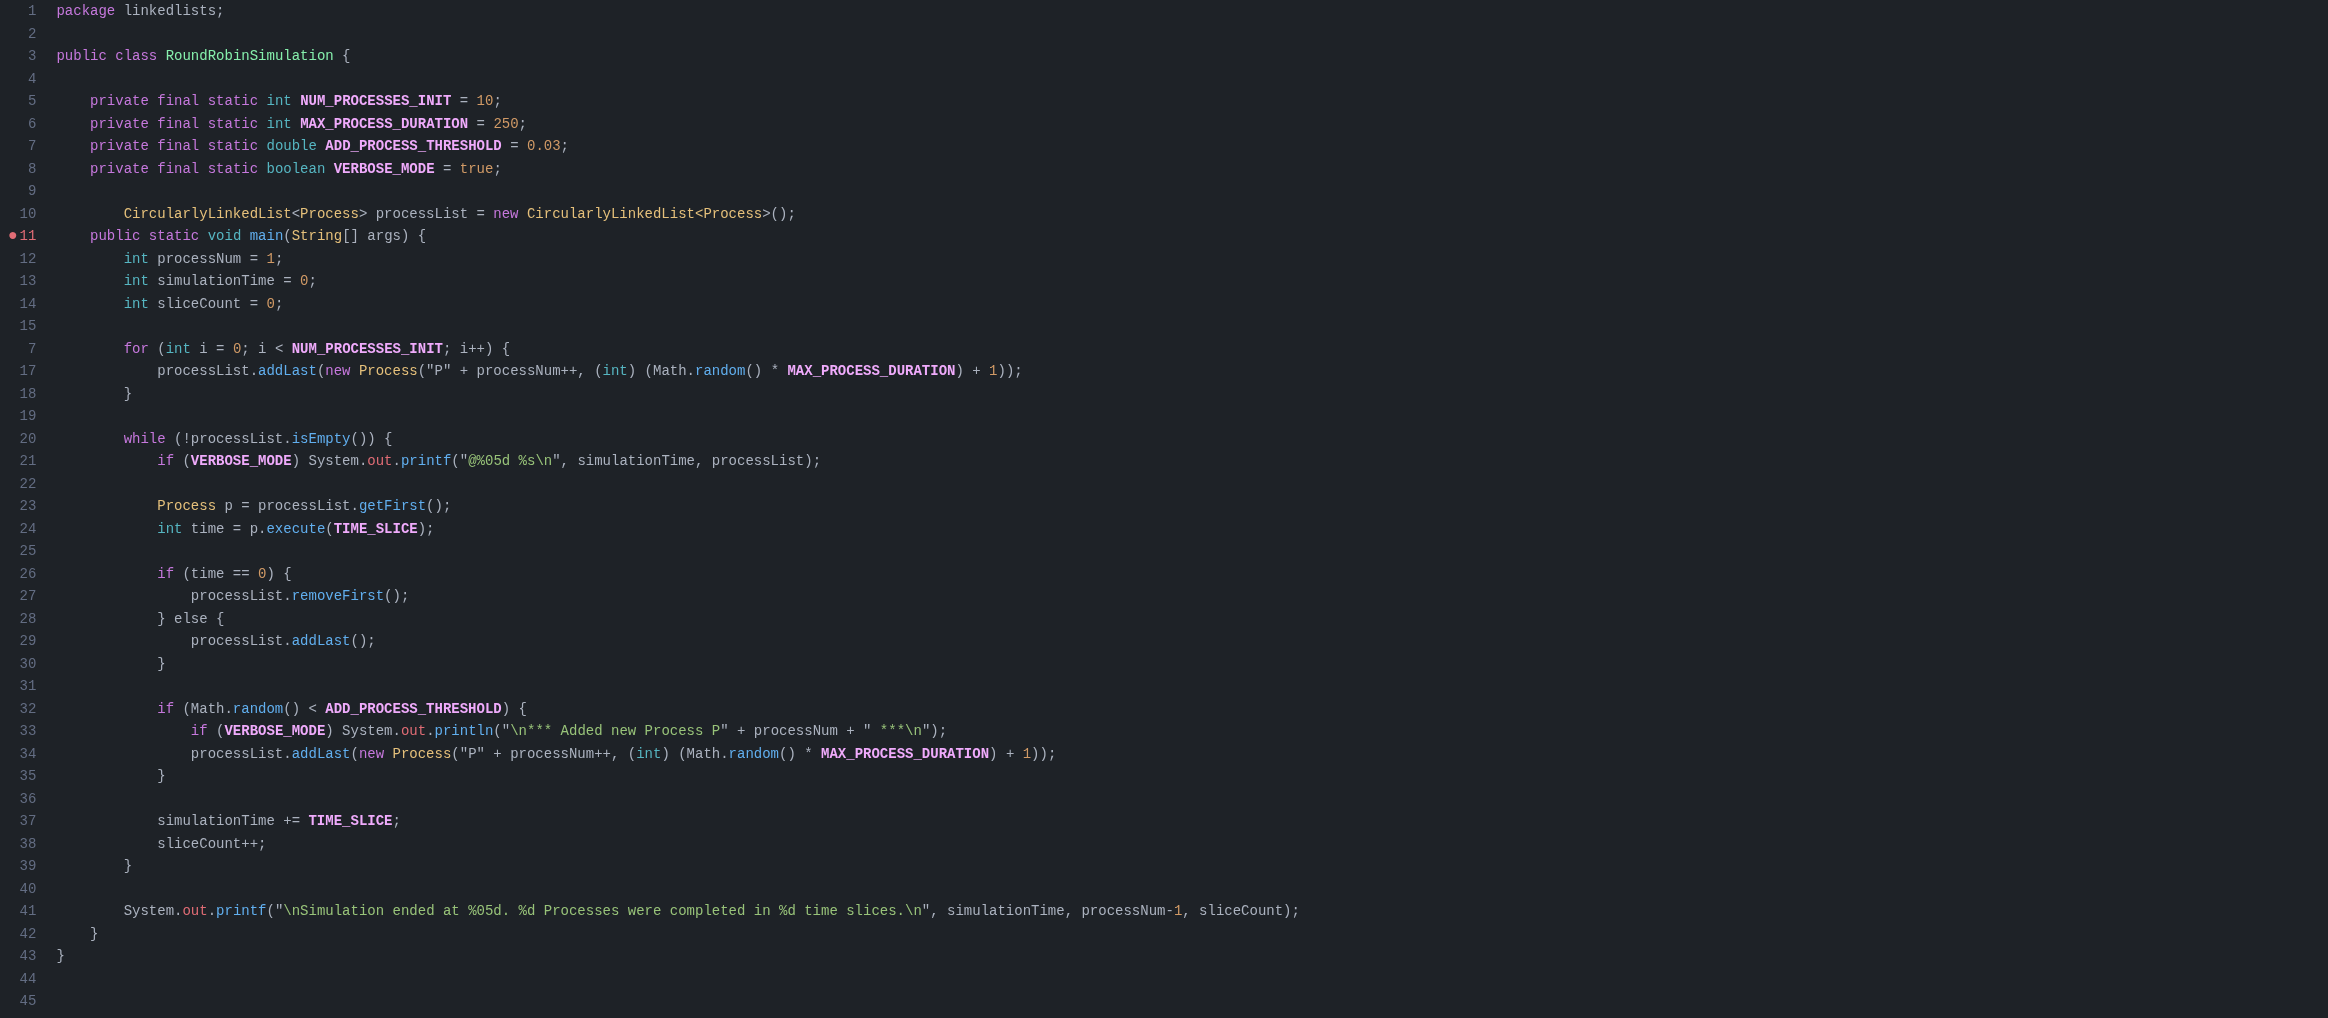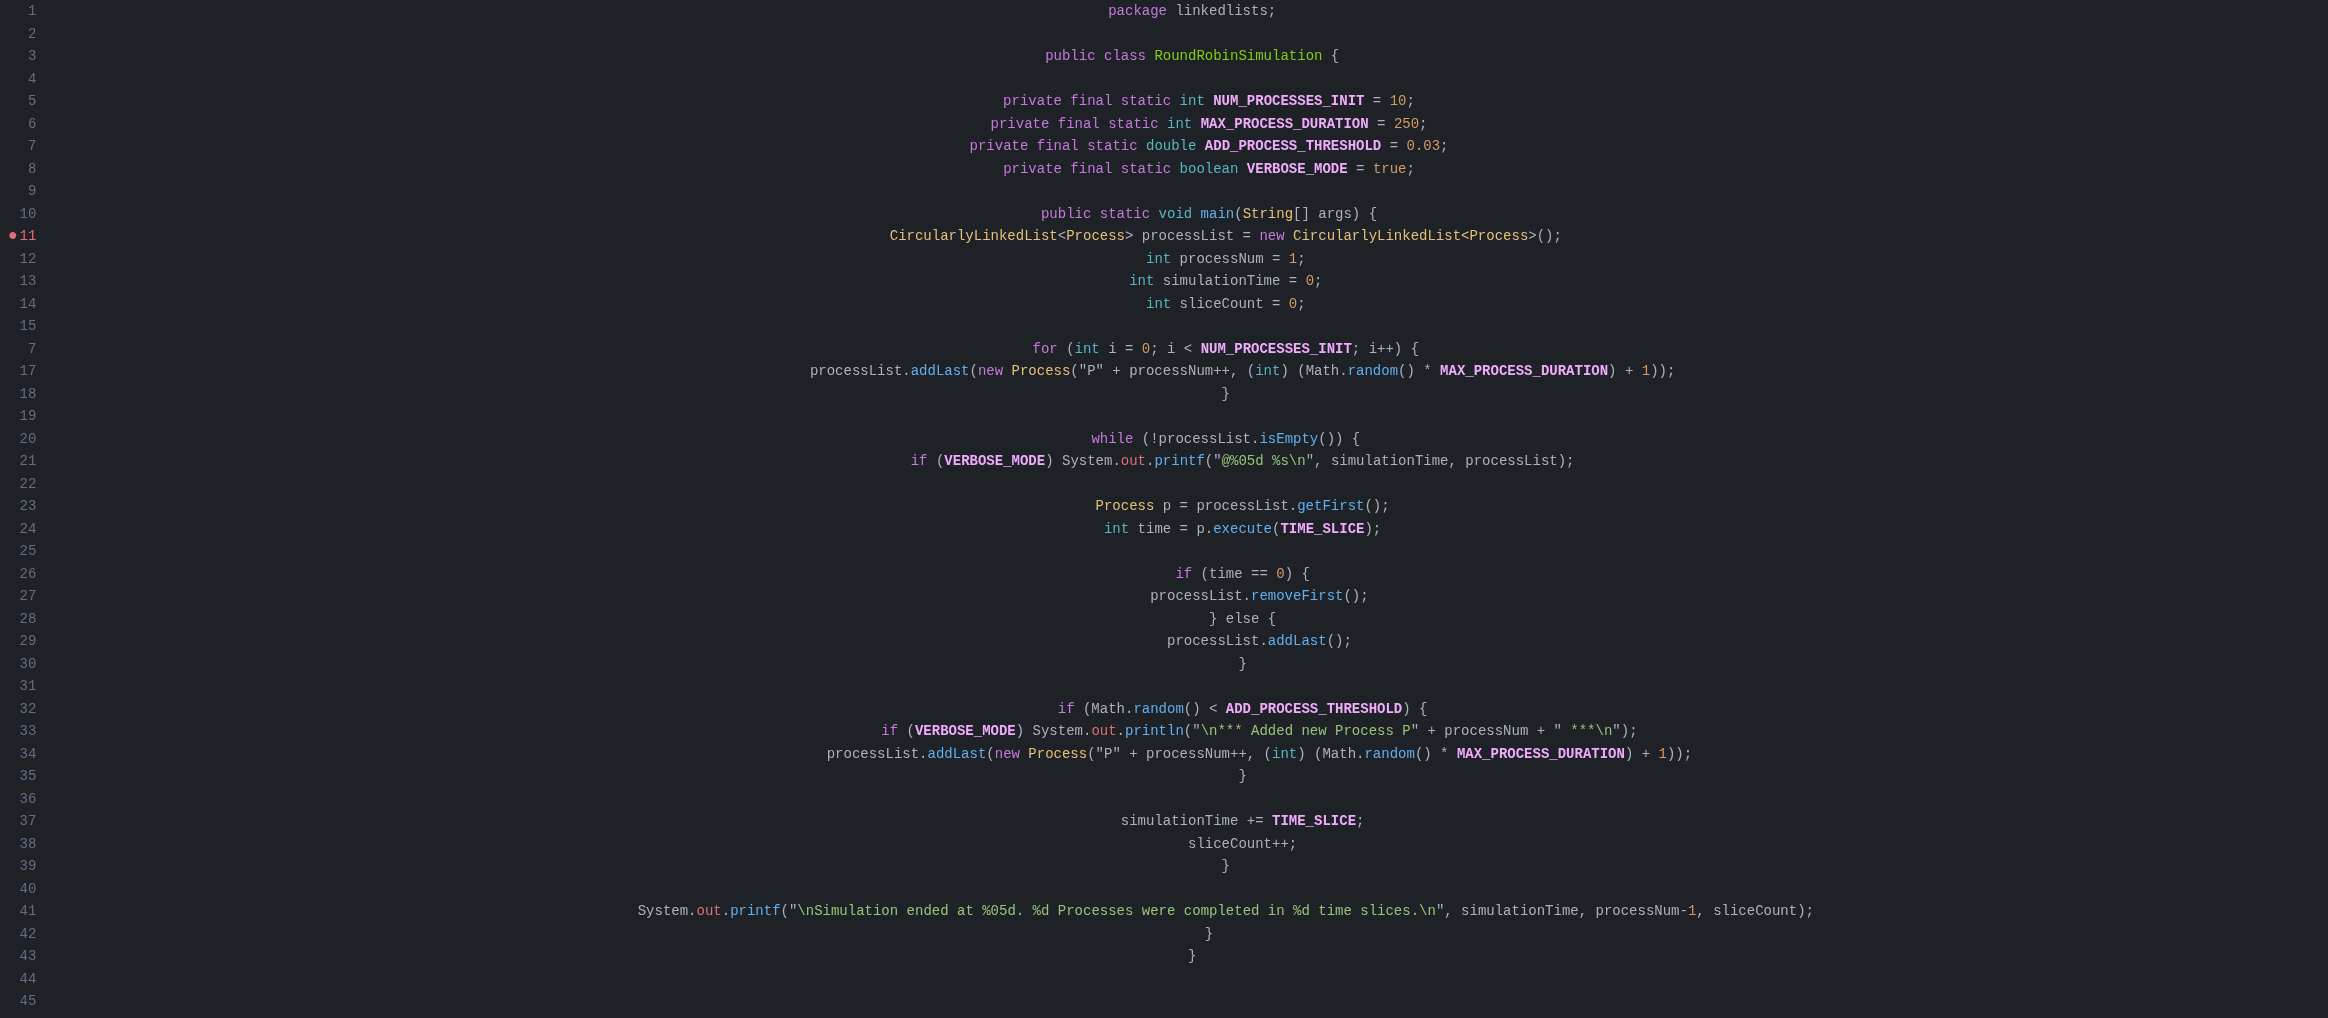--- a/index.html
+++ b/index.html
@@ -28,28 +28,27 @@
       line-height: 22.5px;
     }
     .line-numbers div {
       height: 22.5px;
     }
     .code-area {
       flex: 1;
       overflow: hidden;
       line-height: 22.5px;
       padding-left: 8px;
-      text-align: center;
     }
     .line {
       height: 22.5px;
       white-space: pre;
     }
     .kw { color: #c678dd; }      
-    .classname { color: #84cc16; }       
+    .classname { color: #86efac; }       
     .num { color: #d19a66; }
     .const { color: #f0abfc; font-weight: bold; }
     .cyan { color: #56b6c2; }
     .white { color: #abb2bf; }
     .yellow { color: #e5c07b; }
     .green { color: #98c379; }
     .blue { color: #61afef; }
     .red { color: #e06c75; margin-top: 38px; }
   </style>
 </head>
@@ -106,22 +105,22 @@
   <div class="code-area" id="code-area">
       <div class="line"><span class="kw">package</span><span class="white"> linkedlists;</span></div>
       <div class="line">&nbsp;</div>
       <div class="line"><span class="kw">public</span><span class="white"> </span><span class="kw">class</span><span class="classname"> RoundRobinSimulation </span><span class="white">{</span></div>
       <div class="line">&nbsp;</div>
       <div class="line"><span class="kw">    private</span><span class="white"> </span><span class="kw">final</span><span class="white"> </span><span class="kw">static</span><span class="white"> </span><span class="cyan">int</span><span class="white"> </span><span class="const">NUM_PROCESSES_INIT</span><span class="white"> = </span><span class="num">10</span><span class="white">;</span></div>
       <div class="line"><span class="kw">    private</span><span class="white"> </span><span class="kw">final</span><span class="white"> </span><span class="kw">static</span><span class="white"> </span><span class="cyan">int</span><span class="white"> </span><span class="const">MAX_PROCESS_DURATION</span><span class="white"> = </span><span class="num">250</span><span class="white">;</span></div>
       <div class="line"><span class="kw">    private</span><span class="white"> </span><span class="kw">final</span><span class="white"> </span><span class="kw">static</span><span class="white"> </span><span class="cyan">double</span><span class="white"> </span><span class="const">ADD_PROCESS_THRESHOLD</span><span class="white"> = </span><span class="num">0.03</span><span class="white">;</span></div>
       <div class="line"><span class="kw">    private</span><span class="white"> </span><span class="kw">final</span><span class="white"> </span><span class="kw">static</span><span class="white"> </span><span class="cyan">boolean</span><span class="white"> </span><span class="const">VERBOSE_MODE</span><span class="white"> = </span><span class="num">true</span><span class="white">;</span></div>
       <div class="line">&nbsp;</div>
+      <div class="line"><span class="yellow">        CircularlyLinkedList</span><span class="white">&lt;</span><span class="yellow">Process</span><span class="white">&gt; processList = </span><span class="kw">new</span><span class="yellow"> CircularlyLinkedList&lt;</span><span class="yellow">Process</span><span class="white">&gt;();</span></div>
       <div class="line"><span class="kw">    public</span><span class="white"> </span><span class="kw">static</span><span class="white"> </span><span class="cyan">void</span><span class="white"> </span><span class="blue">main</span><span class="white">(</span><span class="yellow">String</span><span class="white">[] args) {</span></div>
-      <div class="line"><span class="yellow">        CircularlyLinkedList</span><span class="white">&lt;</span><span class="yellow">Process</span><span class="white">&gt; processList = </span><span class="kw">new</span><span class="yellow"> CircularlyLinkedList&lt;</span><span class="yellow">Process</span><span class="white">&gt;();</span></div>
       <div class="line"><span class="cyan">        int</span><span class="white"> processNum = </span><span class="num">1</span><span class="white">;</span></div>
       <div class="line"><span class="cyan">        int</span><span class="white"> simulationTime = </span><span class="num">0</span><span class="white">;</span></div>
       <div class="line"><span class="cyan">        int</span><span class="white"> sliceCount = </span><span class="num">0</span><span class="white">;</span></div>
       <div class="line">&nbsp;</div>
       <div class="line"><span class="kw">        for</span><span class="white"> (</span><span class="cyan">int</span><span class="white"> i = </span><span class="num">0</span><span class="white">; i &lt; </span><span class="const">NUM_PROCESSES_INIT</span><span class="white">; i++) {</span></div>
       <div class="line"><span class="white">            processList.</span><span class="blue">addLast</span><span class="white">(</span><span class="kw">new</span><span class="white"> </span><span class="yellow">Process</span><span class="white">("P" + processNum++, (</span><span class="cyan">int</span><span class="white">) (Math.</span><span class="blue">random</span><span class="white">() * </span><span class="const">MAX_PROCESS_DURATION</span><span class="white">) + </span><span class="num">1</span><span class="white">));</span></div>
       <div class="line"><span class="white">        }</span></div>
       <div class="line">&nbsp;</div>
       <div class="line"><span class="kw">        while</span><span class="white"> (!processList.</span><span class="blue">isEmpty</span><span class="white">()) {</span></div>
       <div class="line"><span class="kw">            if</span><span class="white"> (</span><span class="const">VERBOSE_MODE</span><span class="white">) System.</span><span class="red">out</span><span class="white">.</span><span class="blue">printf</span><span class="white">("</span><span class="green">@%05d %s\n</span><span class="white">", simulationTime, processList);</span></div>

